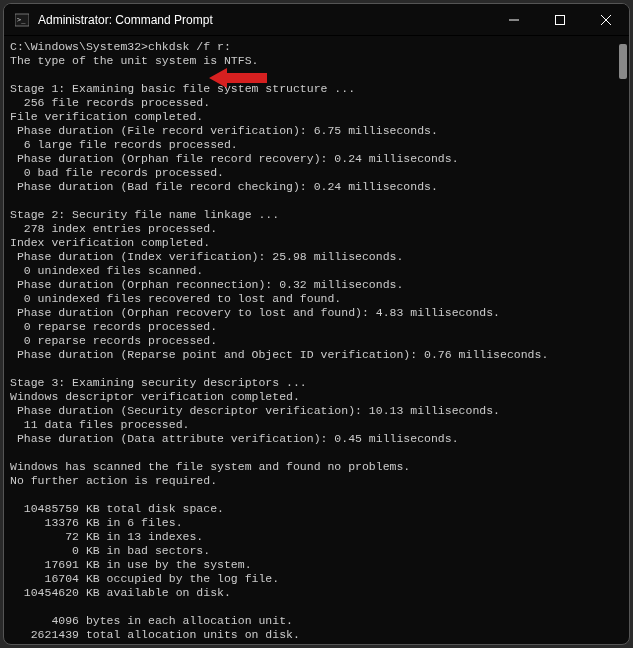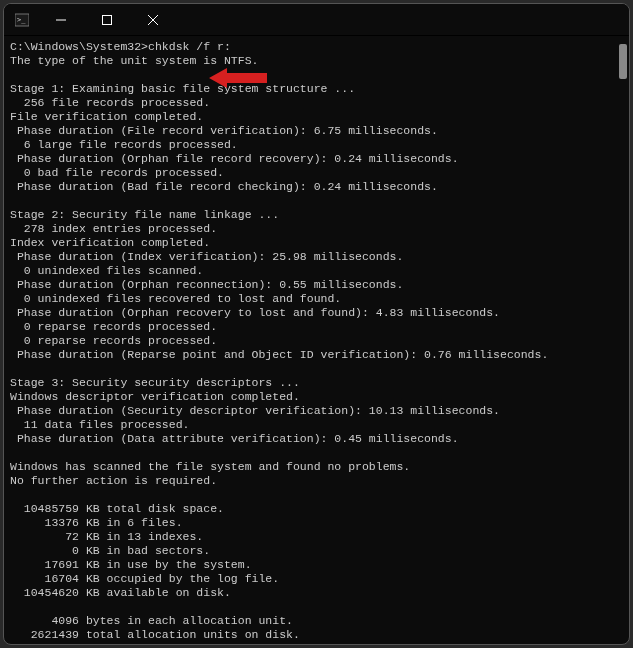--- a/index.html
+++ b/index.html
@@ -92,20 +92,21 @@
 <body>
 
 <div class="window">
   <div class="titlebar">
     <span class="title-icon">
       <svg width="14" height="14" viewBox="0 0 14 14">
         <rect x="0" y="1" width="14" height="12" fill="#1a1a1a" stroke="#888" stroke-width="0.8"></rect>
         <text x="2" y="9" fill="#ccc" font-size="7" font-family="monospace">&gt;_</text>
       </svg>
     </span>
+    <span class="title-text">Administrator: Command Prompt</span>
     <div class="win-controls">
       <div class="win-btn">
         <svg width="10" height="10" viewBox="0 0 10 10">
             <line x1="0" y1="5" x2="10" y2="5" stroke="#fff" stroke-width="1"></line>
           </svg>
       </div>
       <div class="win-btn">
         <svg width="10" height="10" viewBox="0 0 10 10">
             <rect x="0.5" y="0.5" width="9" height="9" fill="none" stroke="#fff" stroke-width="1"></rect>
           </svg>
@@ -135,28 +136,28 @@
 <span>  6 large file records processed.</span>
 <span> Phase duration (Orphan file record recovery): 0.24 milliseconds.</span>
 <span>  0 bad file records processed.</span>
 <span> Phase duration (Bad file record checking): 0.24 milliseconds.</span>
 
 <span>Stage 2: Security file name linkage ...</span>
 <span>  278 index entries processed.</span>
 <span>Index verification completed.</span>
 <span> Phase duration (Index verification): 25.98 milliseconds.</span>
 <span>  0 unindexed files scanned.</span>
-<span> Phase duration (Orphan reconnection): 0.55 milliseconds.</span>
+<span> Phase duration (Orphan reconnection): 0.32 milliseconds.</span>
 <span>  0 unindexed files recovered to lost and found.</span>
 <span> Phase duration (Orphan recovery to lost and found): 4.83 milliseconds.</span>
 <span>  0 reparse records processed.</span>
 <span>  0 reparse records processed.</span>
 <span> Phase duration (Reparse point and Object ID verification): 0.76 milliseconds.</span>
 
-<span>Stage 3: Security security descriptors ...</span>
+<span>Stage 3: Examining security descriptors ...</span>
 <span>Windows descriptor verification completed.</span>
 <span> Phase duration (Security descriptor verification): 10.13 milliseconds.</span>
 <span>  11 data files processed.</span>
 <span> Phase duration (Data attribute verification): 0.45 milliseconds.</span>
 
 <span>Windows has scanned the file system and found no problems.</span>
 <span>No further action is required.</span>
 
 <span>  10485759 KB total disk space.</span>
 <span>     13376 KB in 6 files.</span>

